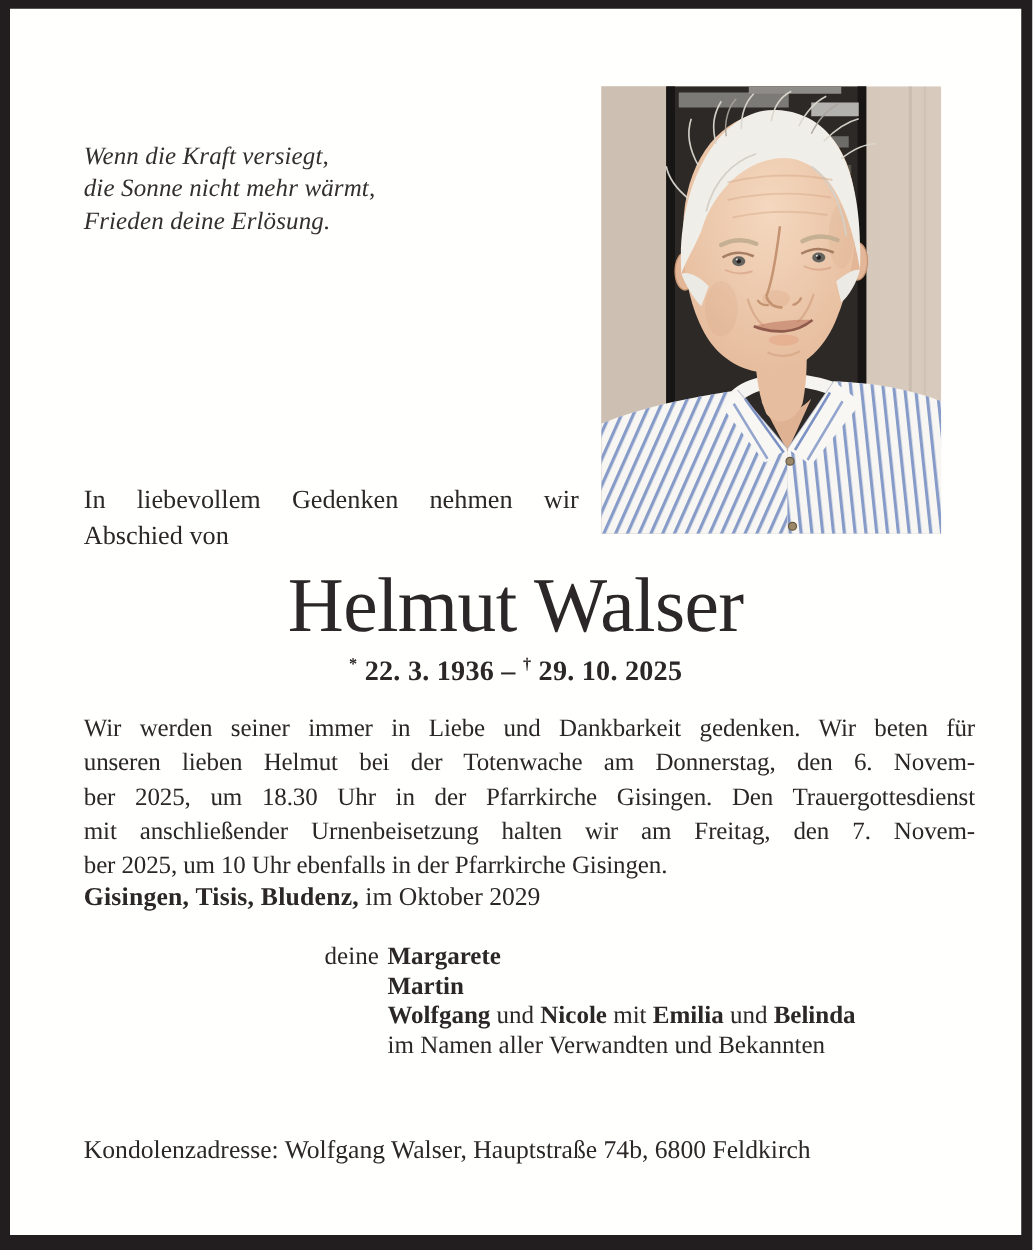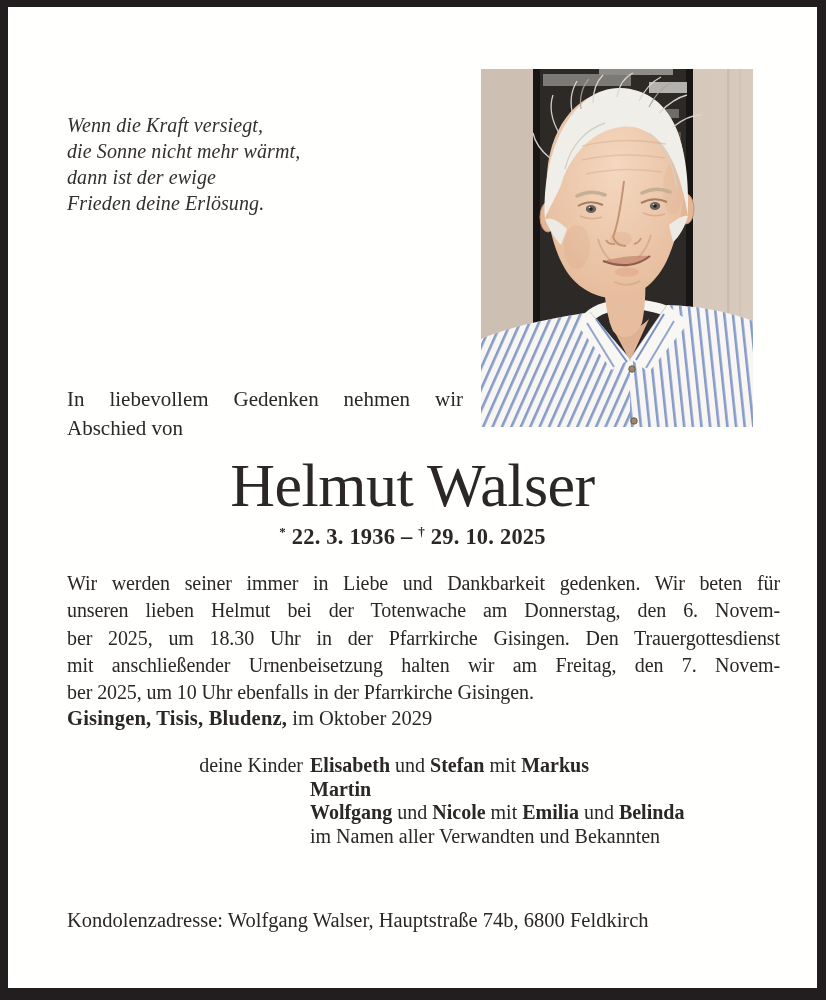--- a/index.html
+++ b/index.html
@@ -26,21 +26,20 @@
 </style>
 </head>
 <body>
 
 <div class="frame">
   <div class="card">
 
     <div class="abs verse">
       <div>Wenn die Kraft versiegt,</div>
       <div>die Sonne nicht mehr wärmt,</div>
-      <div>dann ist der ewige</div>
       <div>Frieden deine Erlösung.</div>
     </div>
 
     <div class="abs photo">
       <svg width="272" height="358" viewBox="0 0 272 358">
         <defs>
           <linearGradient id="wallg" x1="0" y1="0" x2="1" y2="0">
             <stop offset="0" stop-color="#cfc2b5"></stop>
               <stop offset="1" stop-color="#d8cbbe"></stop>
           </linearGradient>
@@ -198,22 +197,22 @@
       <b>Gisingen, Tisis, Bludenz,</b>
       <span>im Oktober 2029</span>
     </div>
 
     <div class="abs mourners">
       <div>
           <div class="m-row">
             <span class="m-label"></span>
           </div>
           <div class="m-row">
-            <span class="m-label">deine Kinder</span>
-            <span class="m-content"><b>Elisabeth</b><span> und </span><b>Stefan</b><span> mit </span><b>Markus</b></span>
+            <span class="m-label">deine</span>
+            <span class="m-content"><b>Margarete</b></span>
           </div>
           <div class="m-row">
             <span class="m-label"></span>
             <span class="m-content"><b>Martin</b></span>
           </div>
           <div class="m-row">
             <span class="m-label"></span>
             <span class="m-content"><b>Wolfgang</b><span> und </span><b>Nicole</b><span> mit </span><b>Emilia</b><span> und </span><b>Belinda</b></span>
           </div>
           <div class="m-row">

